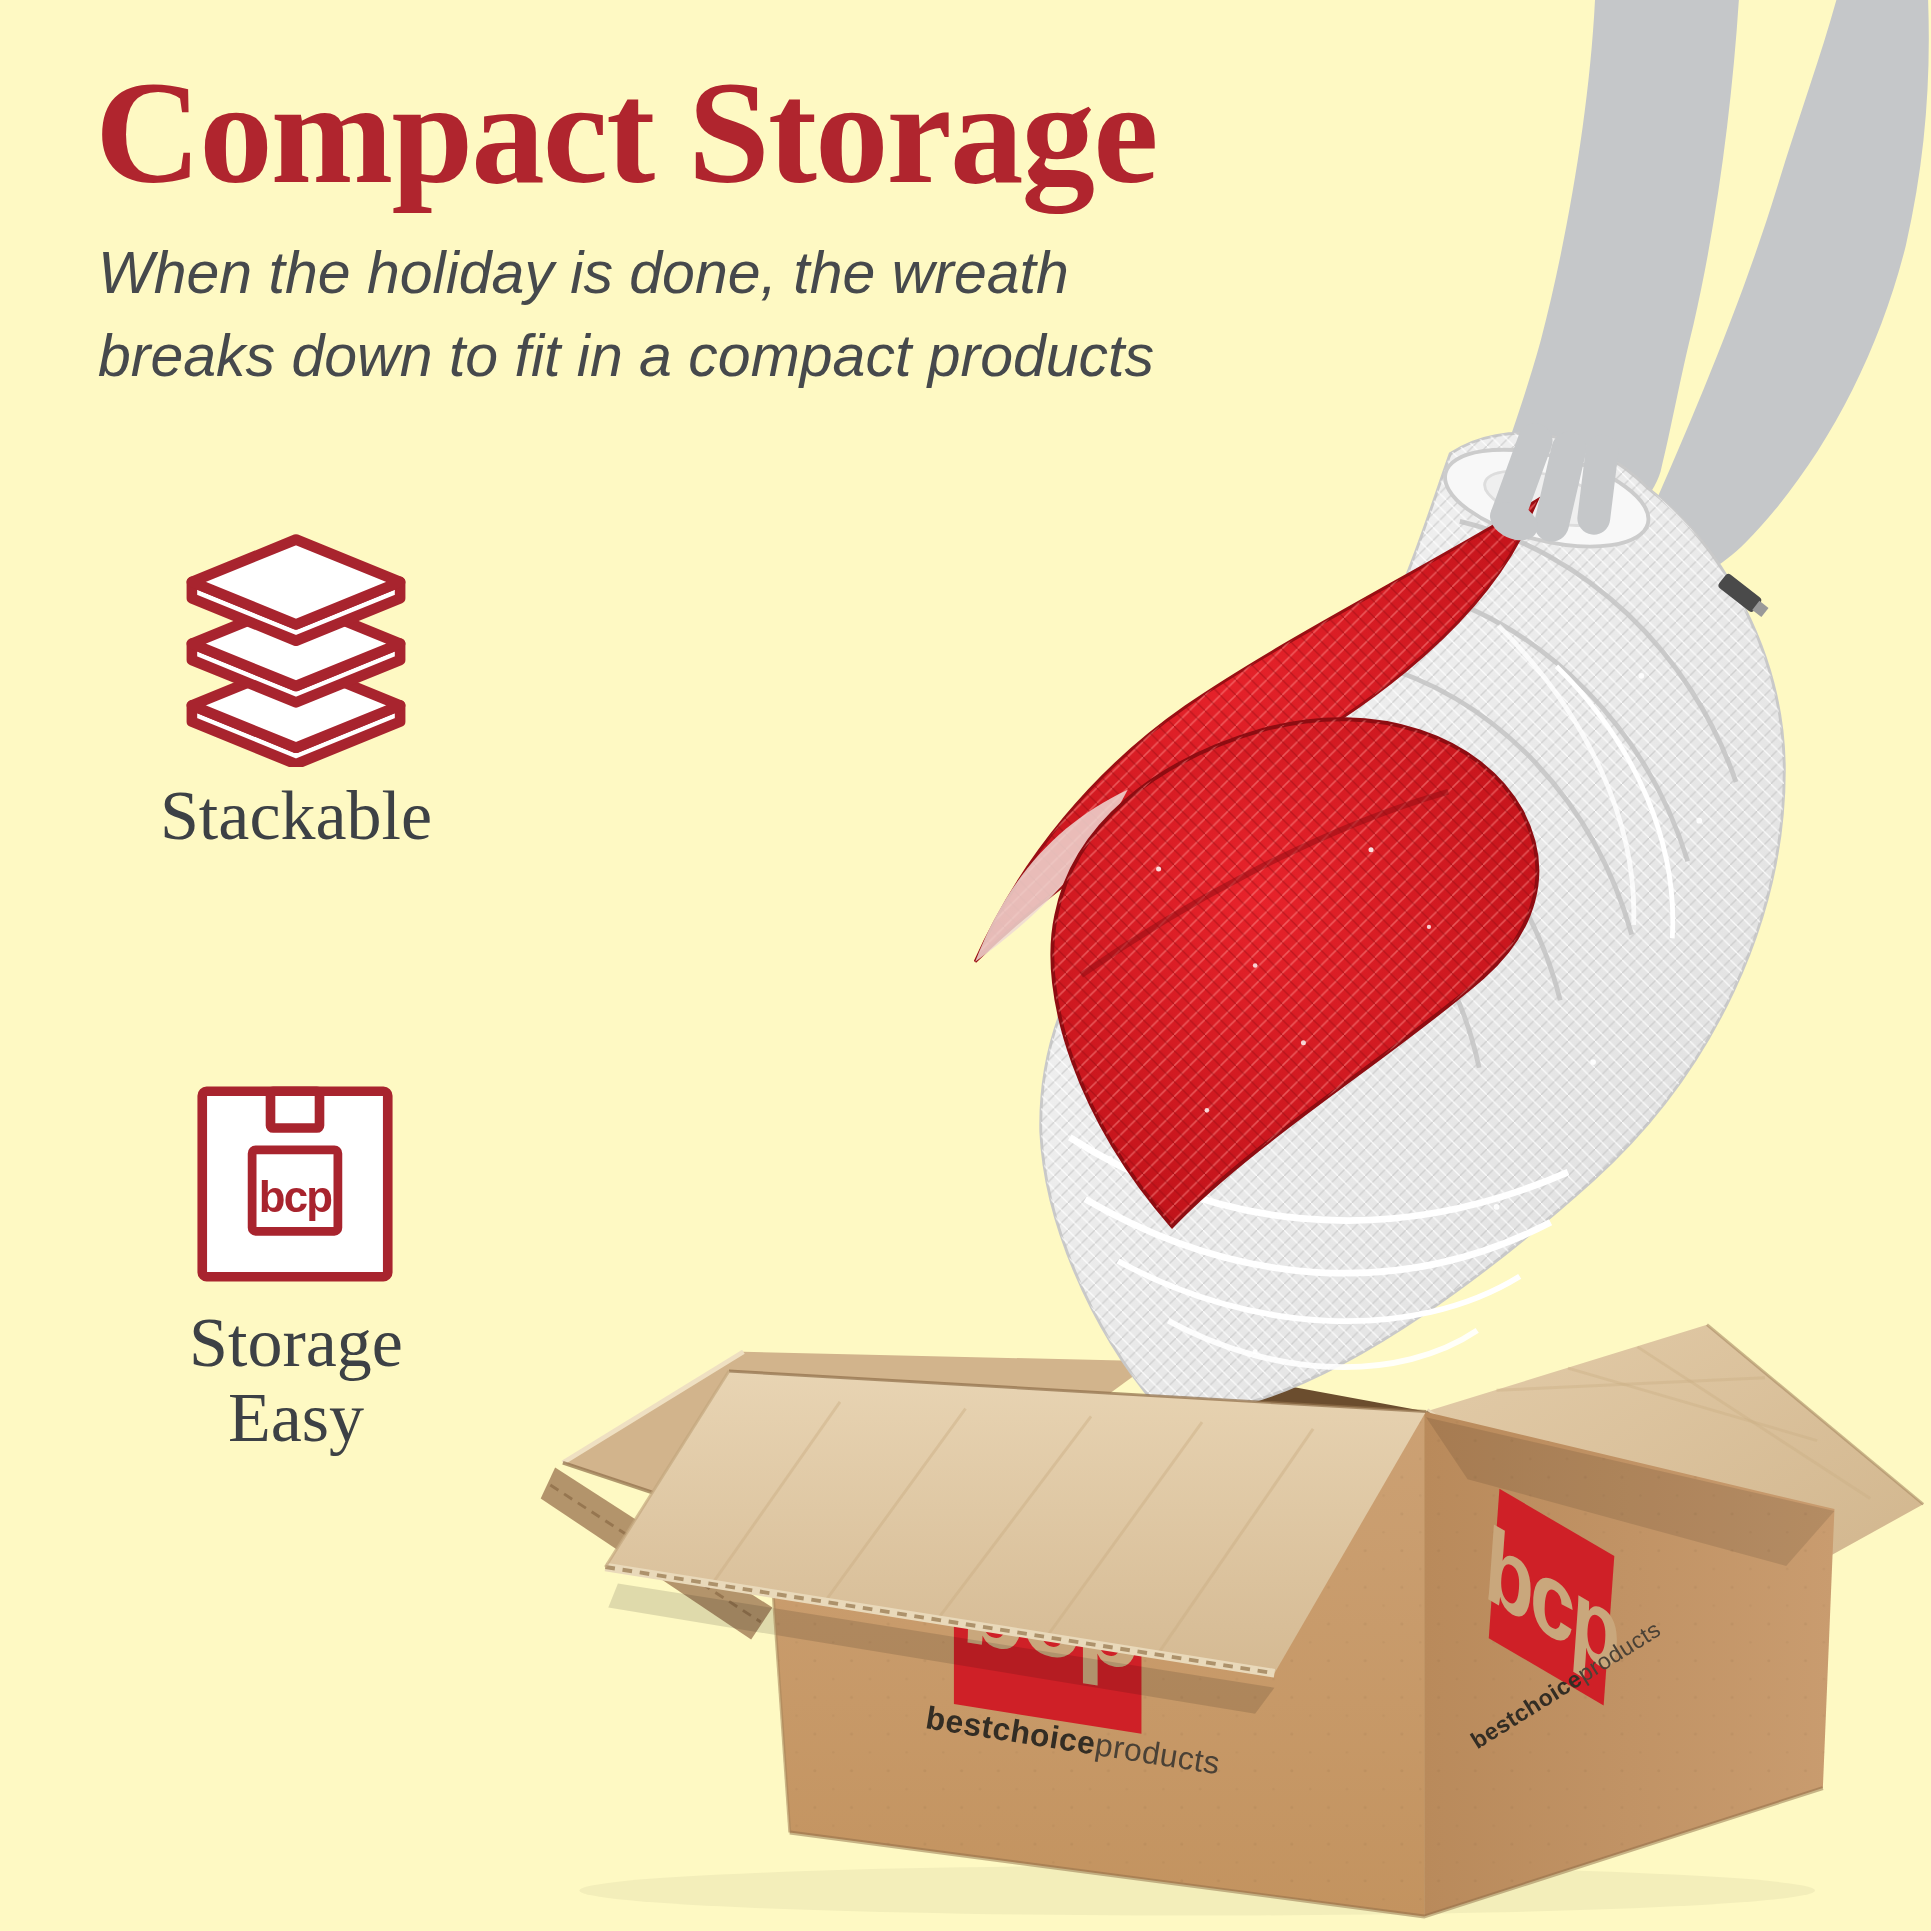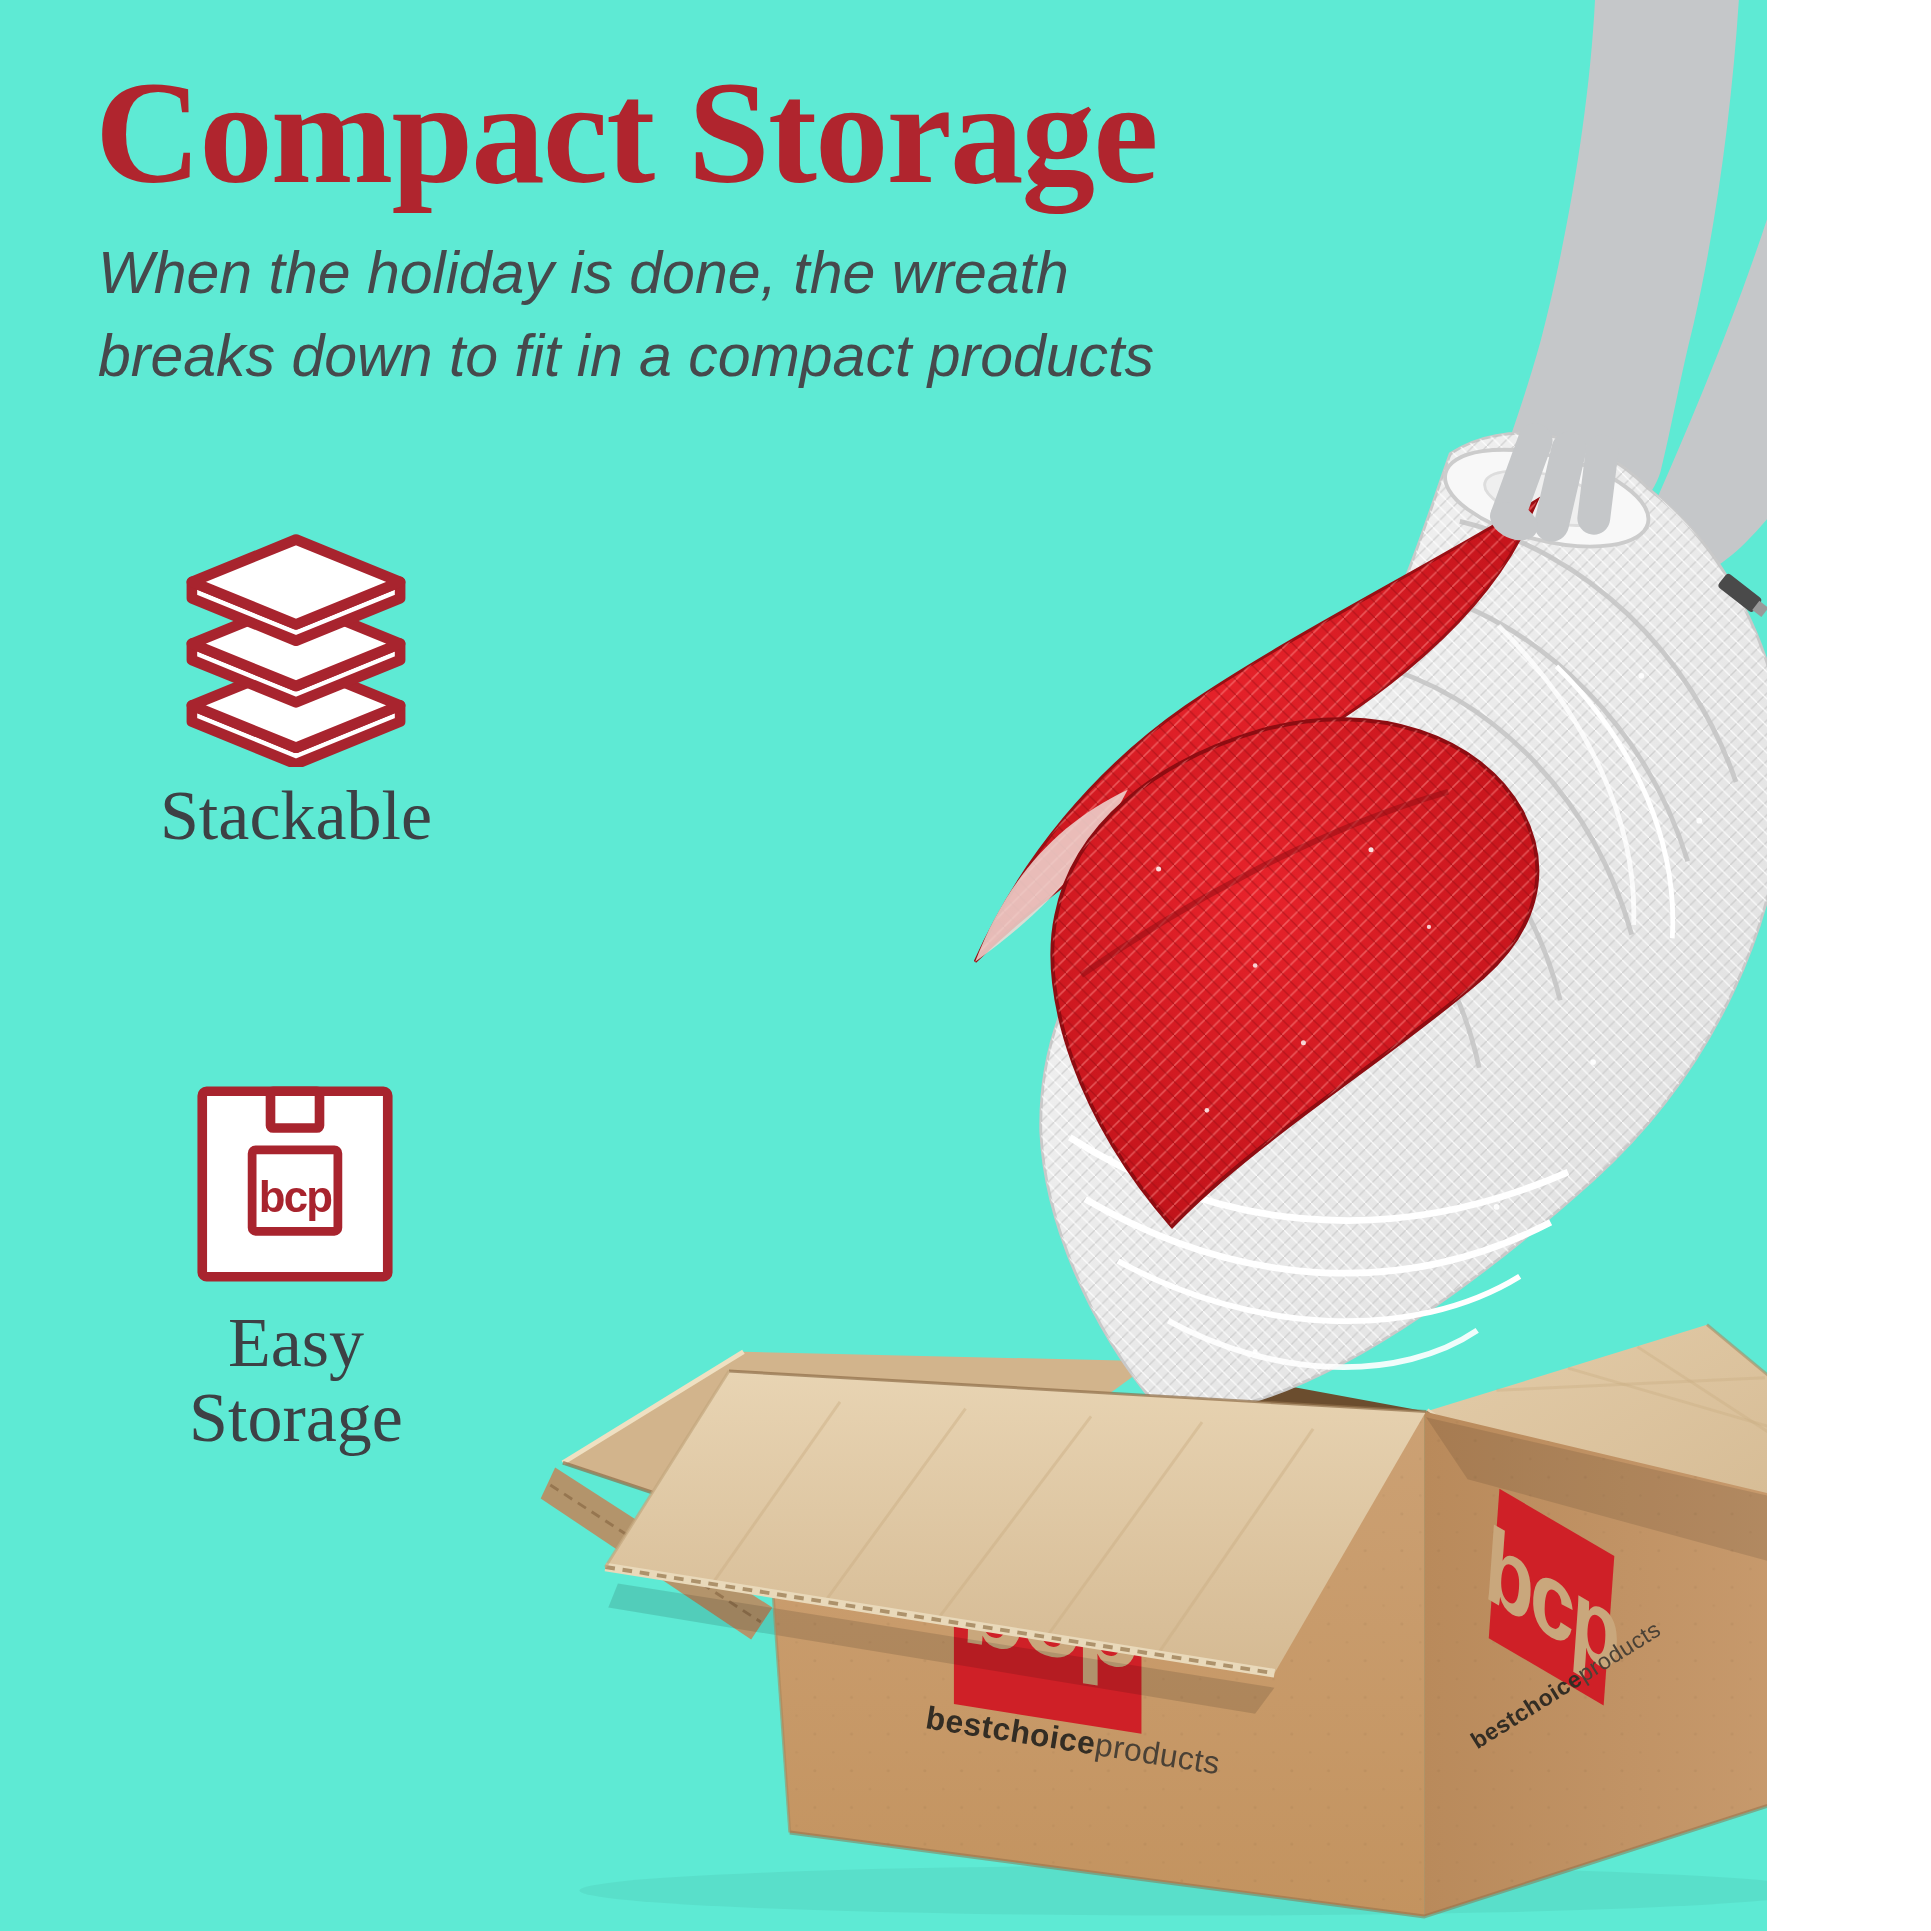--- a/index.html
+++ b/index.html
@@ -1,17 +1,17 @@
 <!DOCTYPE html>
 <html><head>
 <meta charset="utf-8">
 <style>
   html,body{margin:0;padding:0;background:#ffffff;}
   .canvas{
-    position:relative;width:1767px;height:1931px;background:#5eead4;
+    position:relative;width:1931px;height:1931px;background:#fef9c3;
     overflow:hidden;font-family:"Liberation Sans",sans-serif;
   }
   .title{
     position:absolute;left:95px;top:48px;margin:0;
     font-family:"Liberation Serif","DejaVu Serif",serif;
     font-weight:700;font-size:147px;letter-spacing:-1.9px;
     color:#B0252E;white-space:nowrap;
   }
   .subtitle{
     position:absolute;left:98px;top:232px;
@@ -65,22 +65,22 @@
     <svg viewBox="0 0 240 240" width="210" height="210">
       <g fill="#ffffff" stroke="#A8242E" stroke-linejoin="round" stroke-linecap="round">
         <rect x="14" y="14" width="212" height="212" rx="5" stroke-width="11"></rect>
         <rect x="92" y="14" width="56" height="42" rx="3" stroke-width="11"></rect>
         <rect x="71" y="81" width="98" height="93" rx="4" stroke-width="10"></rect>
       </g>
       <text x="120" y="152" text-anchor="middle" font-family="Liberation Sans, sans-serif" font-size="50" font-weight="700" letter-spacing="-2" fill="#A8242E">bcp</text>
     </svg>
   </div>
   <div class="feature-label label-2">
+    <div>Storage</div>
     <div>Easy</div>
-    <div>Storage</div>
   </div>
 
   <svg class="photo" viewBox="0 0 2000 2000">
     <defs>
       <linearGradient id="gFlap" x1="0" y1="0" x2="0" y2="1">
         <stop offset="0" stop-color="#E8D4B3"></stop>
           <stop offset="1" stop-color="#D5BA93"></stop>
       </linearGradient>
       <linearGradient id="gFlapR" x1="0" y1="0" x2="1" y2="1">
         <stop offset="0" stop-color="#E3CCA9"></stop>

